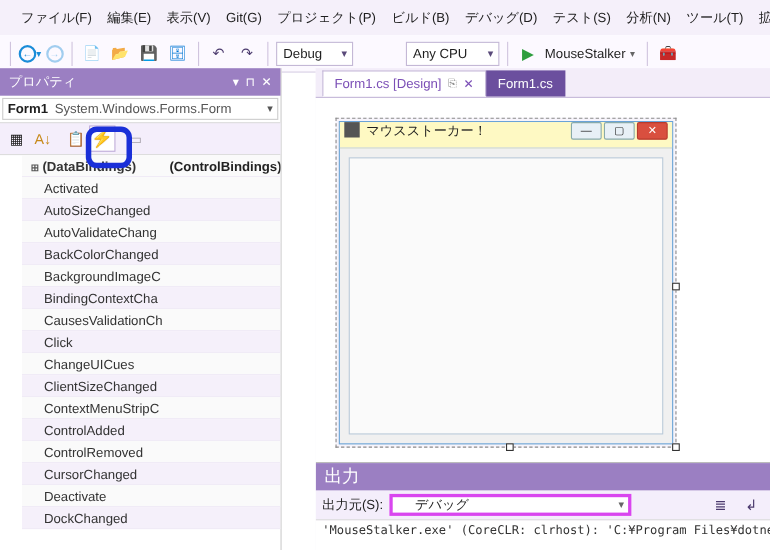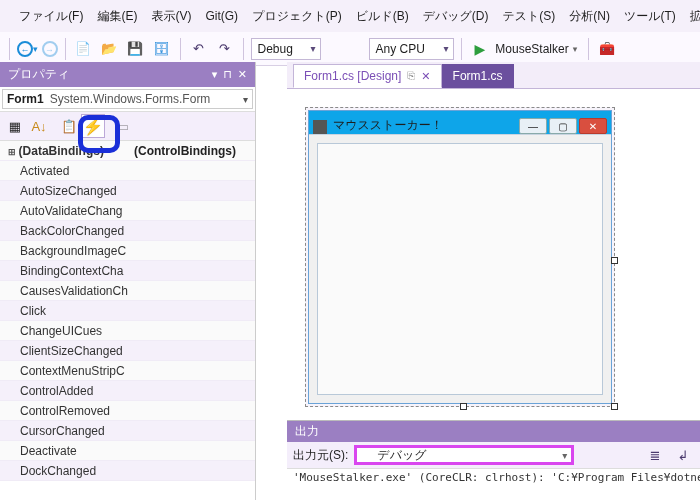--- a/index.html
+++ b/index.html
@@ -27,21 +27,21 @@
 .prop-title-icons { display: flex; gap: 6px; font-size: 11px; }
 .prop-selector { border: 1px solid #ccc; margin: 2px; padding: 2px 4px; display: flex; align-items: center; position: relative; }
 .prop-selector b { margin-right: 6px; }
 .prop-selector::after { content: "▾"; position: absolute; right: 4px; color: #555; font-size: 10px; }
 .prop-toolbar { display: flex; align-items: center; gap: 0; background: #f4eefb; border-top: 1px solid #ddd; border-bottom: 1px solid #ddd; padding: 2px 3px; }
 .prop-tb-btn { width: 24px; height: 24px; display: flex; align-items: center; justify-content: center; border: 1px solid transparent; font-size: 13px; }
 .prop-tb-btn.active { background: #fff; border: 1px solid #bca8d8; }
 .events-highlight { position: absolute; left: 78px; top: 115px; width: 42px; height: 38px; border: 5px solid #1a2fd8; border-radius: 10px; pointer-events: none; z-index: 50; }
 .lightning { color: #e6a817; font-size: 16px; font-weight: bold; text-shadow: 0 0 1px #b07800; }
 
-.prop-grid { flex: 1; overflow: hidden; font-size: 12px; }
+.prop-grid { flex: 1; overflow: hidden; font-size: 12px; padding-left: 20px; }
 .prop-row { display: flex; height: 20px; align-items: center; border-bottom: 1px solid #f0ebf6; }
 .prop-row:nth-child(odd) { background: #fafafa; }
 .prop-row:nth-child(even) { background: #f5f0fa; }
 .prop-key { flex: 0 0 130px; padding-left: 20px; color: #333; overflow: hidden; white-space: nowrap; }
 .prop-val { flex: 1; padding-left: 4px; font-weight: bold; color: #222; }
 .prop-row.databind .prop-key { font-weight: bold; padding-left: 8px; }
 .expander { font-size: 9px; color: #555; margin-right: 3px; }
 
 
 .designer-area { position: absolute; left: 256px; right: 0; top: 62px; bottom: 0; background: #f7f4fb; display: flex; flex-direction: column; margin-left: 31px; }
@@ -49,31 +49,31 @@
 .doc-tab { height: 24px; padding: 0 10px; display: flex; align-items: center; gap: 6px; font-size: 12px; border: 1px solid transparent; }
 .doc-tab.active { background: #fff; border: 1px solid #c3b5d8; border-bottom: 1px solid #fff; color: #7b4fb6; }
 .doc-tab.inactive { background: #6b4f9e; color: #fff; }
 .doc-tab .pin { font-size: 10px; color: #888; }
 .doc-tab .close { font-size: 11px; }
 .design-surface { flex: 1; background: #fff; position: relative; border-top: 1px solid #c3b5d8; overflow: hidden; }
 
 
 .fake-form { position: absolute; left: 18px; top: 18px; width: 310px; height: 300px; border: 1px dashed #8a8a8a; background: #f7f4fb; }
 .fake-form .solid { position: absolute; inset: 2px; border: 1px solid #6aa3d8; background: #f0f0f0; }
-.ff-title { height: 24px; background: #0ea5e9; border-bottom: 1px solid #c8d4e0; display: flex; align-items: flex-end; padding: 0 4px; gap: 6px; }
+.ff-title { height: 24px; background: #fef9c3; border-bottom: 1px solid #c8d4e0; display: flex; align-items: flex-start; padding: 0 4px; gap: 6px; }
 .ff-icon { width: 14px; height: 14px; background: #555; }
 .ff-btns { margin-left: auto; display: flex; gap: 2px; }
 .ff-btn { width: 28px; height: 16px; border: 1px solid #8aa; background: #e8f0f6; display: flex; align-items: center; justify-content: center; font-size: 10px; border-radius: 2px; }
 .ff-btn.closeb { background: #d94f3f; color: #fff; border-color: #b83a2c; }
 .ff-client { position: absolute; left: 8px; right: 8px; top: 32px; bottom: 8px; border: 1px solid #b8c8d8; background: #fafafa; }
 .handle { position: absolute; width: 7px; height: 7px; background: #fff; border: 1px solid #333; }
 
 
 .output { position: absolute; left: 0; right: 0; bottom: 0; height: 80px; border-top: 1px solid #bbb; background: #fff; display: flex; flex-direction: column; }
-.out-title { background: #9b7fc2; color: #fff; padding: 2px 8px; font-size: 12px; }
+.out-title { background: #9b7fc2; color: #fff; padding: 2px 8px; font-size: 16px; }
 .out-bar { display: flex; align-items: center; gap: 6px; padding: 2px 6px; border-bottom: 1px solid #ddd; background: #f4eefb; }
 .out-combo { flex: 0 0 220px; border: 3px solid #d946ef; background: #fff; height: 20px; display: flex; align-items: center; padding: 0 20px; position: relative; }
 .out-combo::after { content: "▾"; position: absolute; right: 4px; font-size: 10px; color: #666; }
 .out-text { flex: 1; font-family: Consolas, monospace; font-size: 11px; padding: 2px 6px; white-space: nowrap; overflow: hidden; color: #333; }
 </style>
 </head>
 <body>
 
 <div class="menubar">
   <div class="vs-logo"></div>

